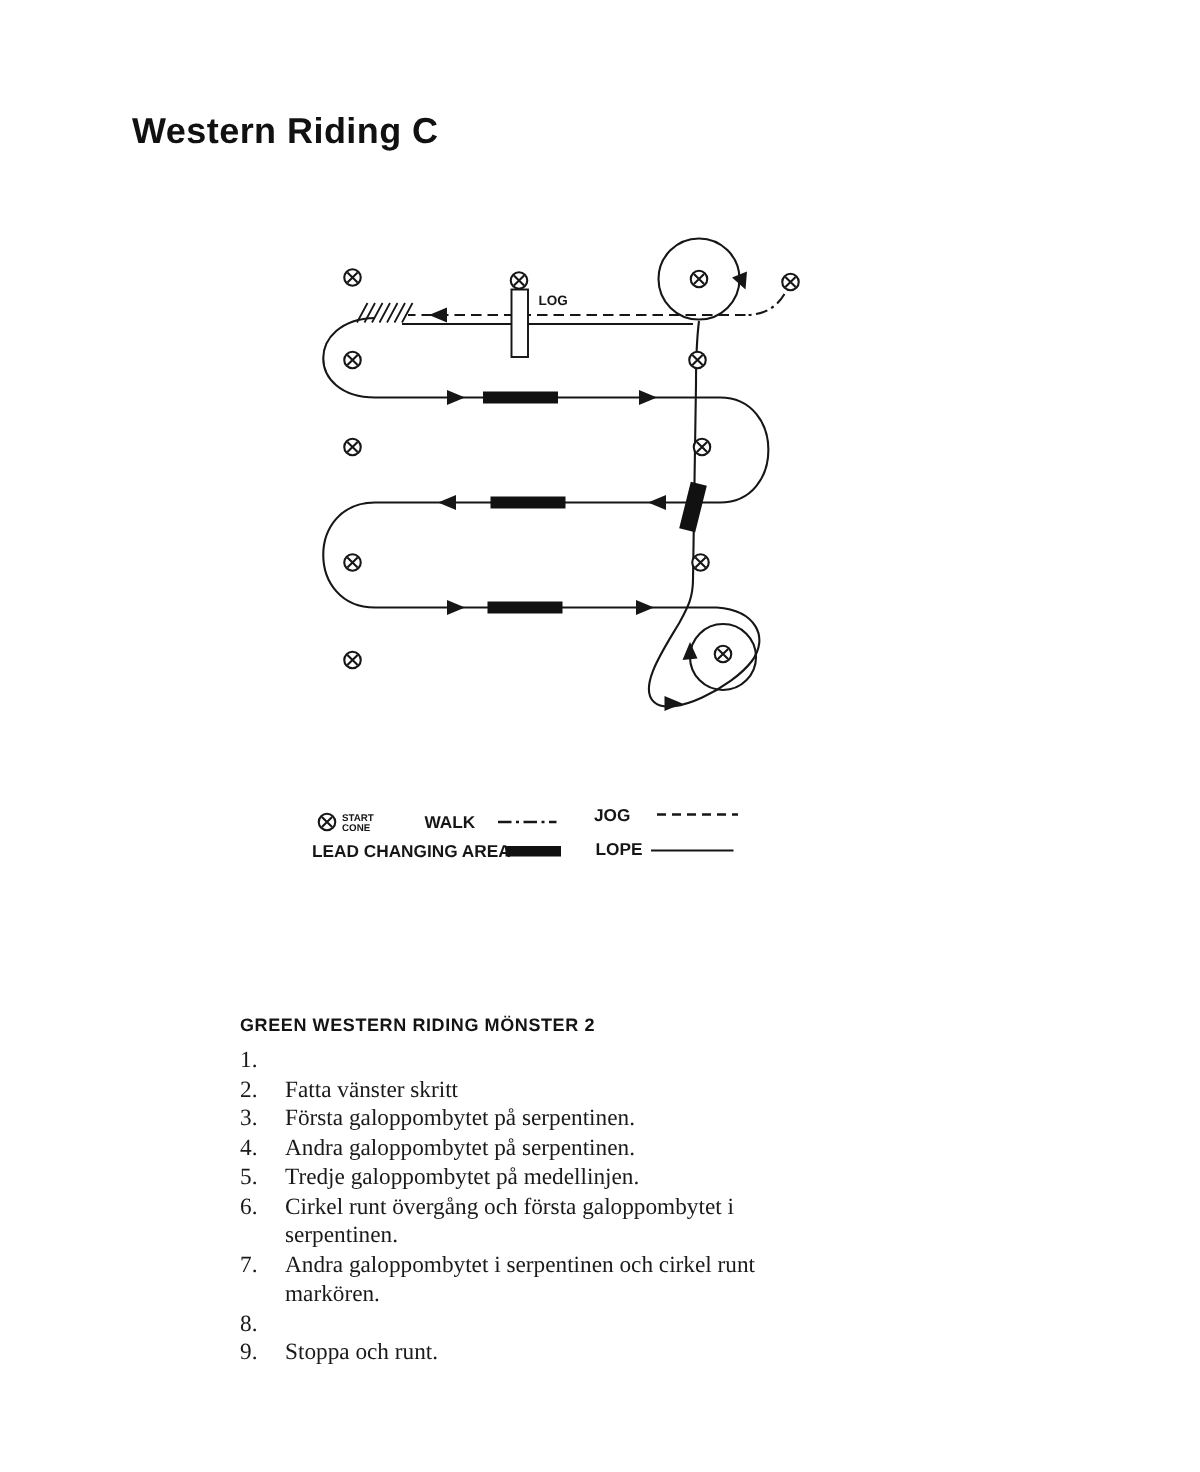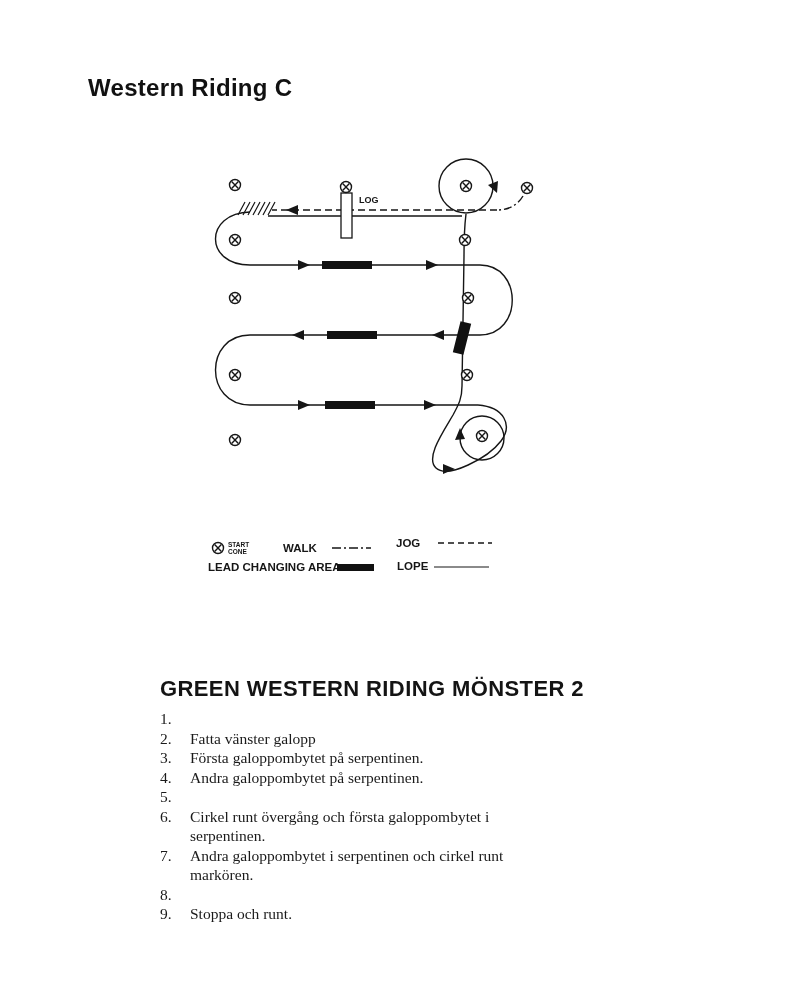--- a/index.html
+++ b/index.html
@@ -2,21 +2,21 @@
 <html><head>
 <meta charset="utf-8">
 <style>
   html,body{margin:0;padding:0;background:#fff;}
   #page{position:relative;width:800px;height:981px;background:#ffffff;overflow:hidden;
         font-family:"Liberation Sans",sans-serif;color:#161616;border-radius:27px;}
   #doc-title{position:absolute;left:88px;top:74px;margin:0;font-size:24px;font-weight:bold;
              letter-spacing:0.3px;color:#111;}
   #diagram-svg{position:absolute;left:0;top:140px;}
   .instructions{position:absolute;left:160px;top:676px;width:470px;}
-  .instructions h2{margin:0 0 7px 0;font-size:22px;font-weight:bold;letter-spacing:0.4px;
+  .instructions h2{margin:0 0 7px 0;font-size:12px;font-weight:bold;letter-spacing:0.4px;
                    font-family:"Liberation Sans",sans-serif;color:#141414;}
   .step{display:flex;font-family:"Liberation Serif",serif;font-size:15.5px;line-height:19.5px;
         color:#1a1a1a;}
   .step .num{width:30px;flex:0 0 30px;}
   .step .txt{width:352px;}
 </style>
 </head>
 <body>
 
 <div id="page">
@@ -100,32 +100,33 @@
   </svg>
 
   <div class="instructions">
     <h2>GREEN WESTERN RIDING MÖNSTER 2</h2>
     <div class="steps">
       <div class="step">
         <span class="num">1.</span>
       </div>
       <div class="step">
         <span class="num">2.</span>
-        <span class="txt">Fatta vänster galopp</span>
+        <span class="txt">Fatta vänster skritt</span>
       </div>
       <div class="step">
         <span class="num">3.</span>
         <span class="txt">Första galoppombytet på serpentinen.</span>
       </div>
       <div class="step">
         <span class="num">4.</span>
         <span class="txt">Andra galoppombytet på serpentinen.</span>
       </div>
       <div class="step">
         <span class="num">5.</span>
+        <span class="txt">Tredje galoppombytet på medellinjen.</span>
       </div>
       <div class="step">
         <span class="num">6.</span>
         <span class="txt">Cirkel runt övergång och första galoppombytet i serpentinen.</span>
       </div>
       <div class="step">
         <span class="num">7.</span>
         <span class="txt">Andra galoppombytet i serpentinen och cirkel runt markören.</span>
       </div>
       <div class="step">

